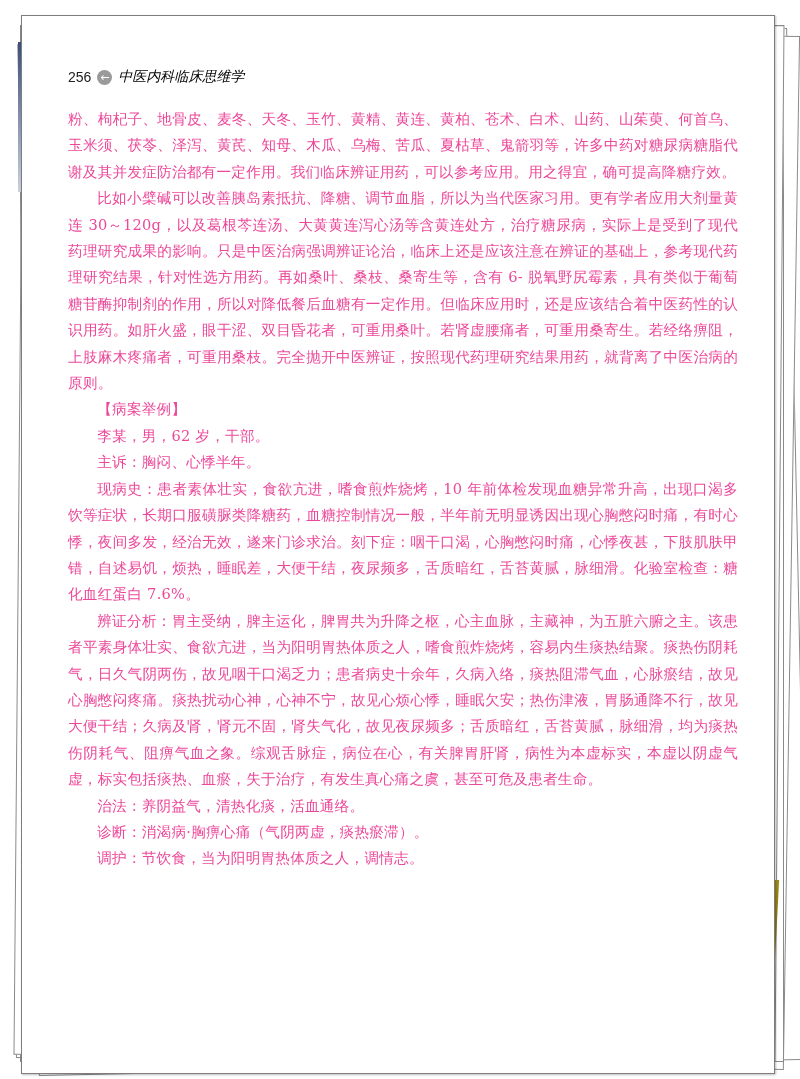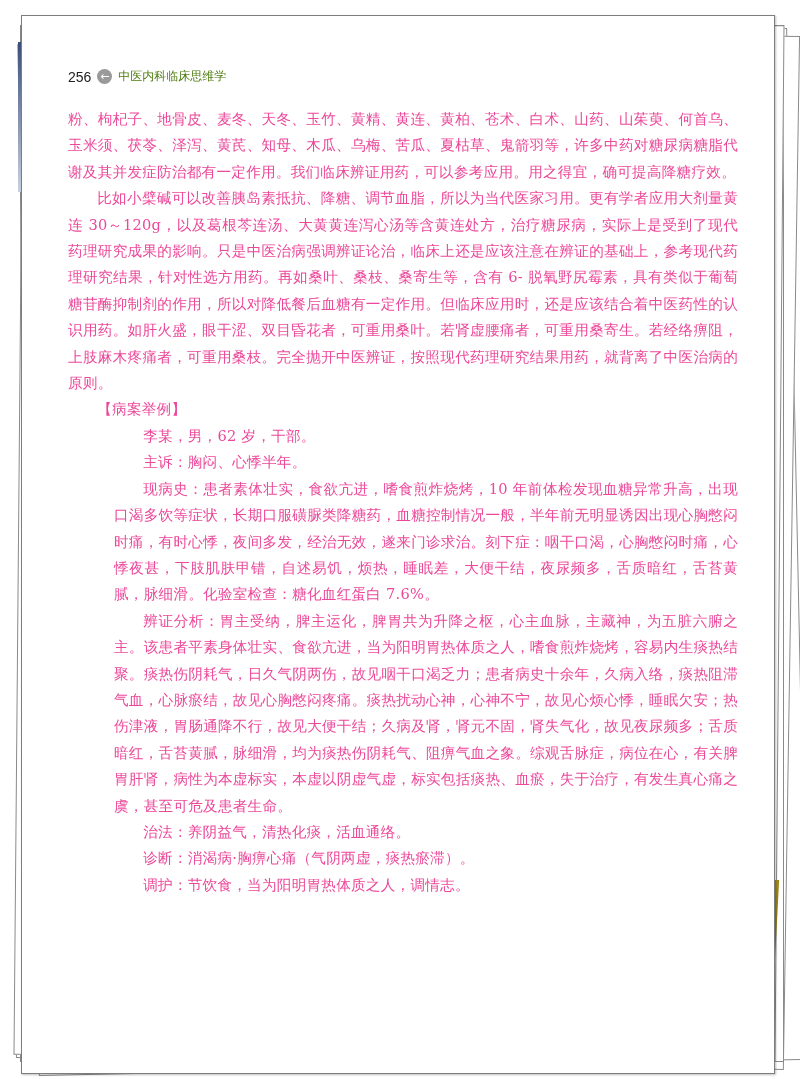--- a/index.html
+++ b/index.html
@@ -19,25 +19,25 @@
     background:#fff; border:1px solid #7d7d7d;
     box-shadow: 1px 1px 2px rgba(0,0,0,0.25);
   }
   .header { position:absolute; left:46px; top:52px; display:flex; align-items:center; gap:6px; }
   .pg-num { font-family:"Liberation Sans", sans-serif; font-size:14px; color:#222; }
   .arrow-icon {
     width:15px; height:15px; border-radius:50%; background:#9a9a9a; display:inline-flex;
     align-items:center; justify-content:center; color:#fff; font-size:11px; line-height:1;
     font-family:"DejaVu Sans", sans-serif;
   }
-  .book-title { font-size:12px; color:#4d7c0f; }
+  .book-title { font-size:14px; color:#000000; font-style:italic; }
   .content { position:absolute; left:46px; top:90px; width:670px; font-size:14.6px; color:#ec4899; }
   .p { margin:0; line-height:26.4px; text-align:justify; text-align-last:left; letter-spacing:0.25px; }
   .indent { text-indent:2em; }
-  .case { letter-spacing:0.6px;margin-left:46px; }
+  .case { letter-spacing:0.6px; }
 </style>
 </head>
 <body>
 
 <div class="stack s1"></div>
 <div class="stack s2"></div>
 <div class="stack s3"></div>
 <div class="stack s4"></div>
 <div class="blue-edge"></div>
 <div class="gold-edge"></div>

